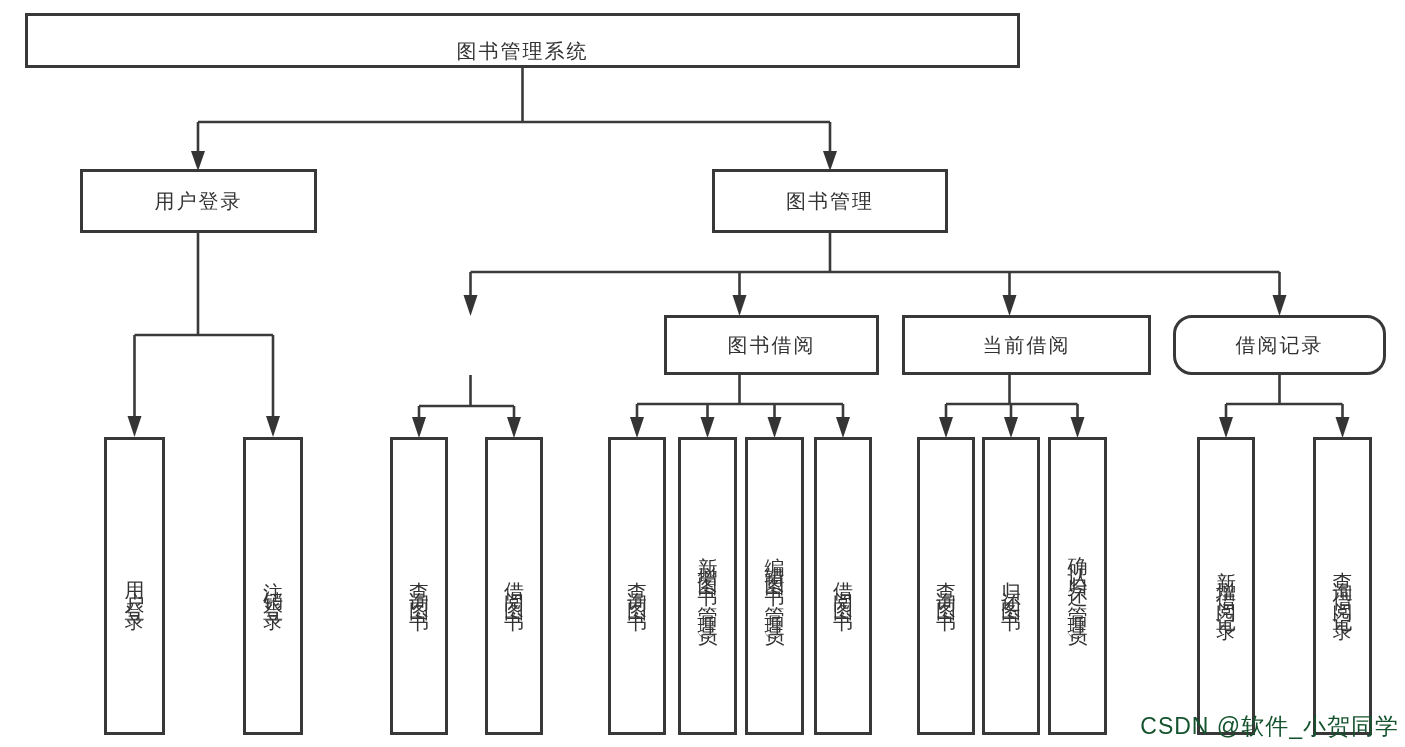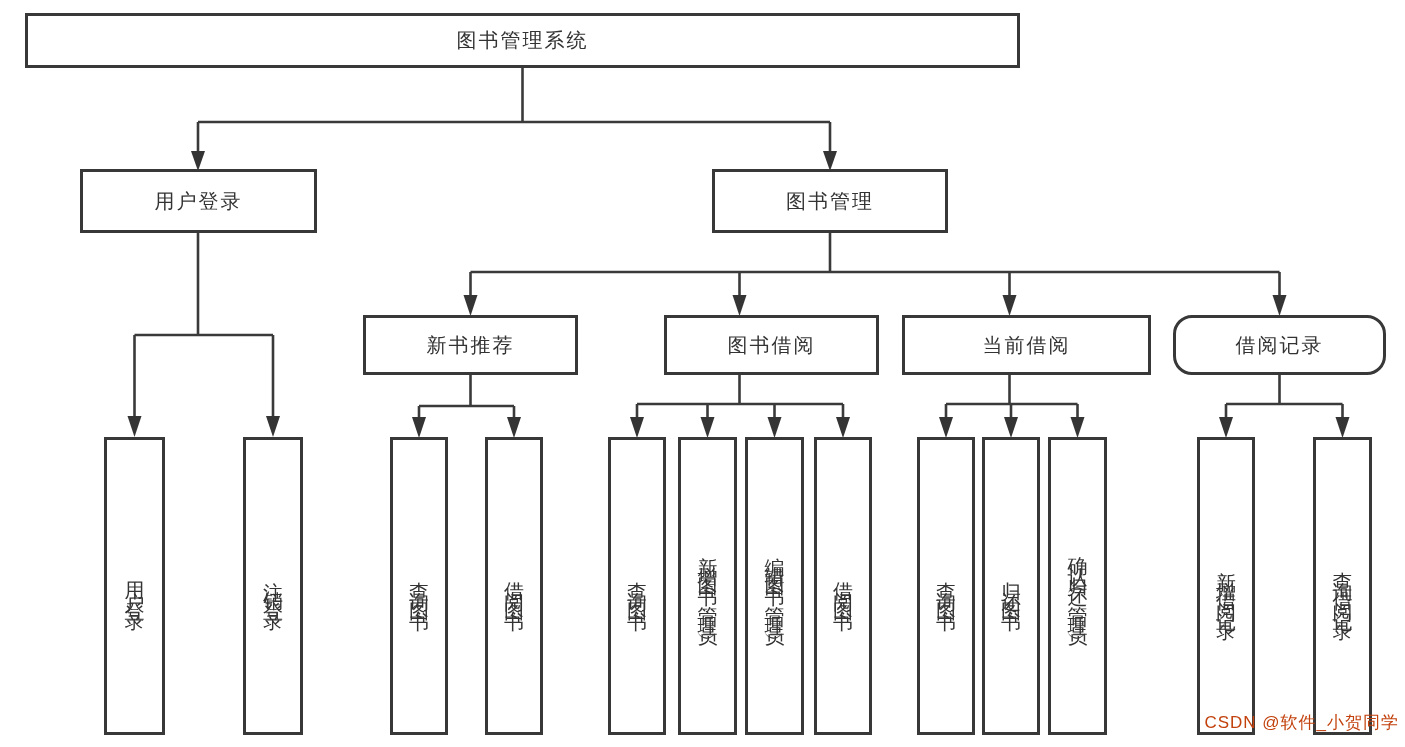--- a/index.html
+++ b/index.html
@@ -44,23 +44,23 @@
     text-orientation: mixed;
     font-size: 20px;
     letter-spacing: 10px;
     line-height: 1.15;
     color: #333333;
   }
   .watermark {
     position: absolute;
     right: 6px;
     top: 711px;
-    font-size: 17px;
+    font-size: 23px;
     letter-spacing: 1px;
-    color: #c2410c;
+    color: #14532d;
     white-space: nowrap;
   }
 </style>
 </head>
 <body>
 
 <div class="stage">
 
   <svg class="connectors" viewBox="0 0 1405 747" xmlns="http://www.w3.org/2000/svg">
 
@@ -131,34 +131,31 @@
     <g>
       <line x1="1279.5" y1="375" x2="1279.5" y2="405"></line>
       <line x1="1226" y1="404" x2="1342.5" y2="404"></line>
       <line x1="1226" y1="404" x2="1226" y2="424"></line>
       <polygon points="1219,417 1233,417 1226,438"></polygon>
       <line x1="1342.5" y1="404" x2="1342.5" y2="424"></line>
       <polygon points="1335.5,417 1349.5,417 1342.5,438"></polygon>
     </g>
   </svg>
 
-  <div class="box hbox" style="left:25px; top:13px; width:995px; height:55px;">
+  <div class="box hbox" style="left:25px; top:13px; width:995px; height:55px;align-items:flex-end;">
     <span>图书管理系统</span>
   </div>
 
   <div class="box hbox" style="left:80px; top:169px; width:237px; height:64px;">
     <span>用户登录</span>
   </div>
   <div class="box hbox" style="left:712px; top:169px; width:236px; height:64px;">
     <span>图书管理</span>
   </div>
 
-  <div class="box hbox" style="left:363px; top:315px; width:215px; height:60px;">
-    <span>新书推荐</span>
-  </div>
   <div class="box hbox" style="left:664px; top:315px; width:215px; height:60px;">
     <span>图书借阅</span>
   </div>
   <div class="box hbox" style="left:902px; top:315px; width:249px; height:60px;">
     <span>当前借阅</span>
   </div>
   <div class="box hbox" style="left:1173px; top:315px; width:213px; height:60px;border-radius:19px;">
     <span>借阅记录</span>
   </div>
 

